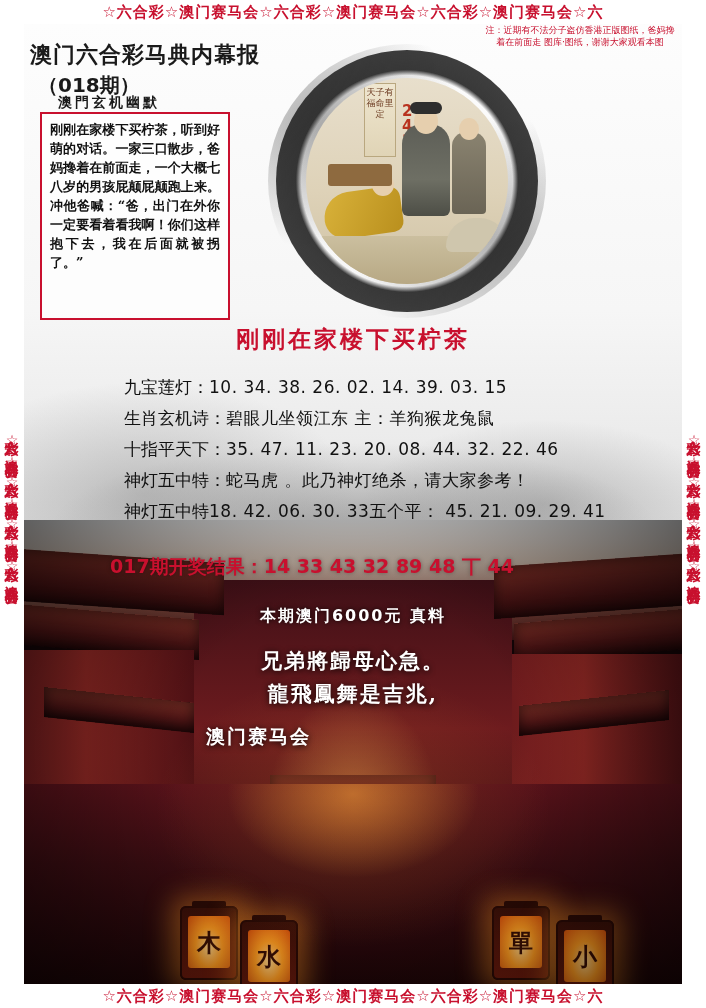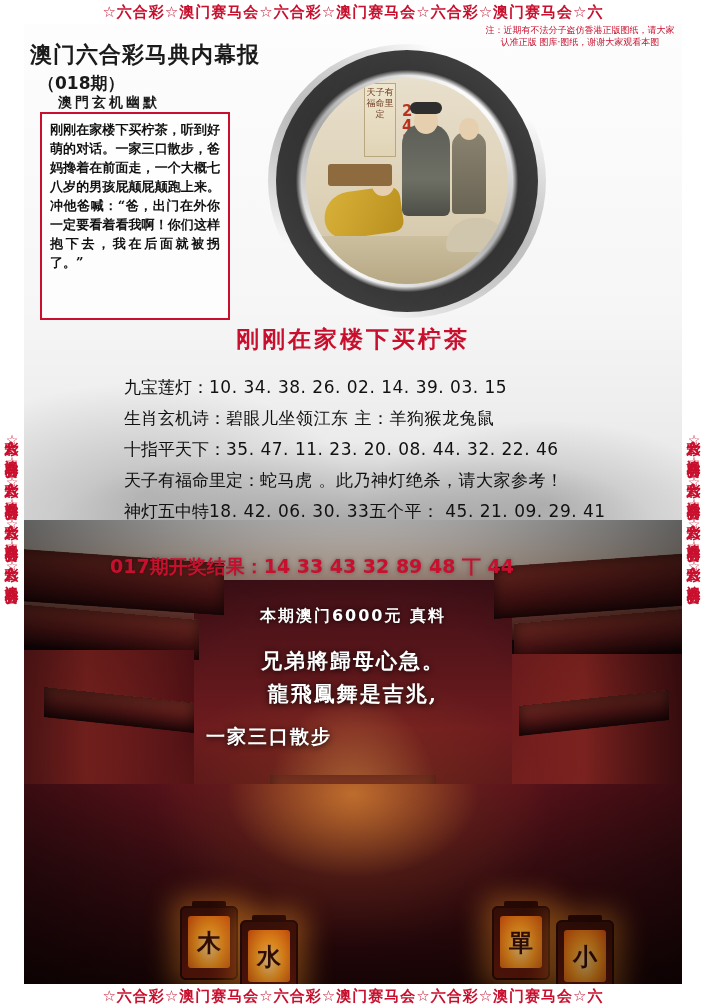--- a/index.html
+++ b/index.html
@@ -117,21 +117,21 @@
 
   
   .hdr-title{
     position:absolute;left:6px;top:16px;
     font-size:22px;font-weight:bold;color:#1a1a1a;
     letter-spacing:1px;
     font-family:"DejaVu Sans","Liberation Sans",sans-serif;
   }
   .hdr-issue{
     position:absolute;left:14px;top:48px;
-    font-size:17px;font-weight:bold;color:#1a1a1a;
+    font-size:20px;font-weight:bold;color:#1a1a1a;
   }
   .notice{
     position:absolute;right:4px;top:0px;width:196px;
     font-size:9px;line-height:12px;color:#c8102e;text-align:center;
   }
 
   
   .joke-title{
     position:absolute;left:34px;top:70px;
     font-size:14px;color:#1a1a1a;font-weight:bold;letter-spacing:3px;
@@ -277,21 +277,21 @@
         <div class="cap"></div>
         <div class="glass"></div>
         <div class="ch">小</div>
       </div>
 
       <div class="dark-vig"></div>
     </div>
 
     <div class="hdr-title">澳门六合彩马典内幕报</div>
     <div class="hdr-issue">（018期）</div>
-    <div class="notice">注：近期有不法分子盗仿香港正版图纸，请大家认准正版 图库·图纸，谢谢大家观看本图</div>
+    <div class="notice">注：近期有不法分子盗仿香港正版图纸，爸妈搀着在前面走 图库·图纸，谢谢大家观看本图</div>
 
     <div class="joke-title">澳門玄机幽默</div>
     <div class="joke-box">
       <p>刚刚在家楼下买柠茶，听到好萌的对话。一家三口散步，爸妈搀着在前面走，一个大概七八岁的男孩屁颠屁颠跑上来。 冲他爸喊：“爸，出门在外你一定要看着看我啊！你们这样抱下去，我在后面就被拐了。”</p>
     </div>
 
     <div class="art-wrap">
       <div class="art-ink2"></div>
       <div class="art-ink"></div>
       <div class="art-photo">
@@ -323,34 +323,34 @@
       <div class="ln">
         <span class="lbl">九宝莲灯：</span><span class="val">10. 34. 38. 26. 02. 14. 39. 03. 15</span>
       </div>
       <div class="ln">
         <span class="lbl">生肖玄机诗：</span><span class="val">碧眼儿坐领江东  主：羊狗猴龙兔鼠</span>
       </div>
       <div class="ln">
         <span class="lbl">十指平天下：</span><span class="val">35. 47. 11. 23. 20. 08. 44. 32. 22. 46</span>
       </div>
       <div class="ln">
-        <span class="lbl">天子有福命里定：</span><span class="val">蛇马虎 。此乃神灯绝杀，请大家参考！</span>
+        <span class="lbl">神灯五中特：</span><span class="val">蛇马虎 。此乃神灯绝杀，请大家参考！</span>
       </div>
       <div class="ln">
         <span class="lbl">神灯五中特</span><span class="val">18. 42. 06. 30. 33五个平： 45. 21. 09. 29. 41</span>
       </div>
     </div>
 
     <div class="result">
       <span>017期开奖结果：</span><span>14 33 43 32 89 48 丅 44</span>
     </div>
 
     <div class="note-6000">本期澳门6000元    真料</div>
 
     <div class="poem">
       <div>兄弟將歸母心急。</div>
       <div>龍飛鳳舞是吉兆,</div>
     </div>
 
-    <div class="buy">一家三口散步</div>
+    <div class="buy">澳门赛马会</div>
 
   </div>
 </div>
 
 </body></html>

